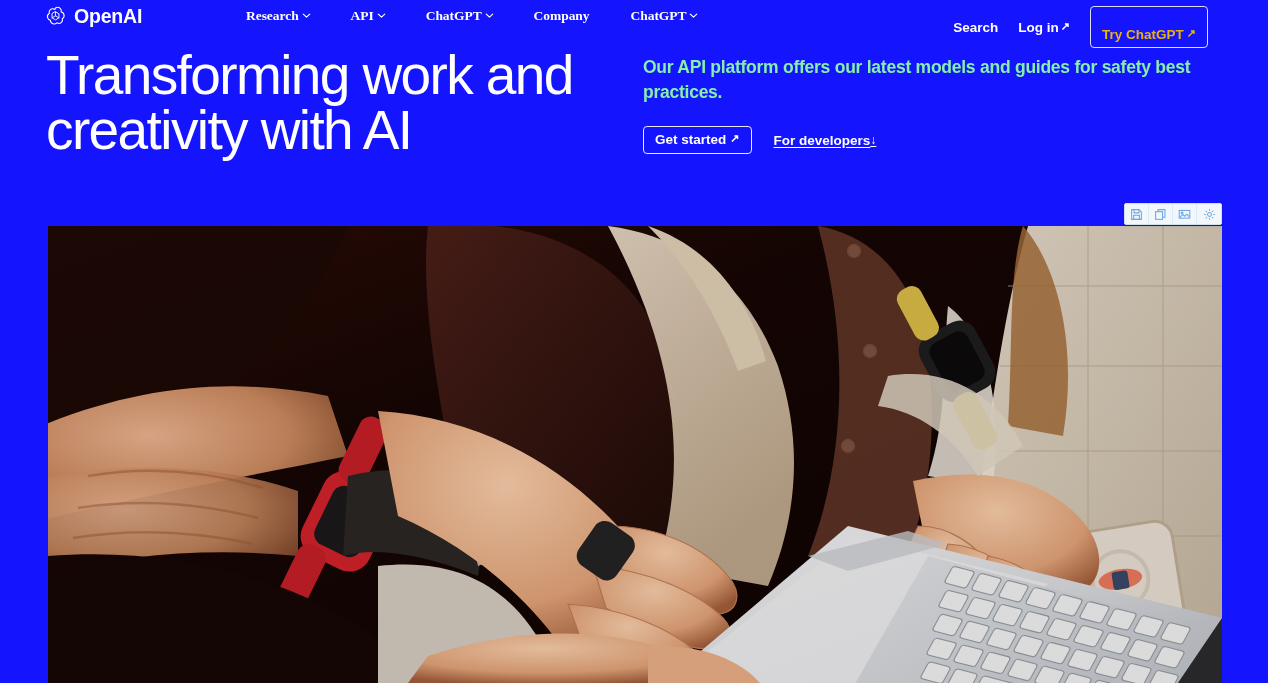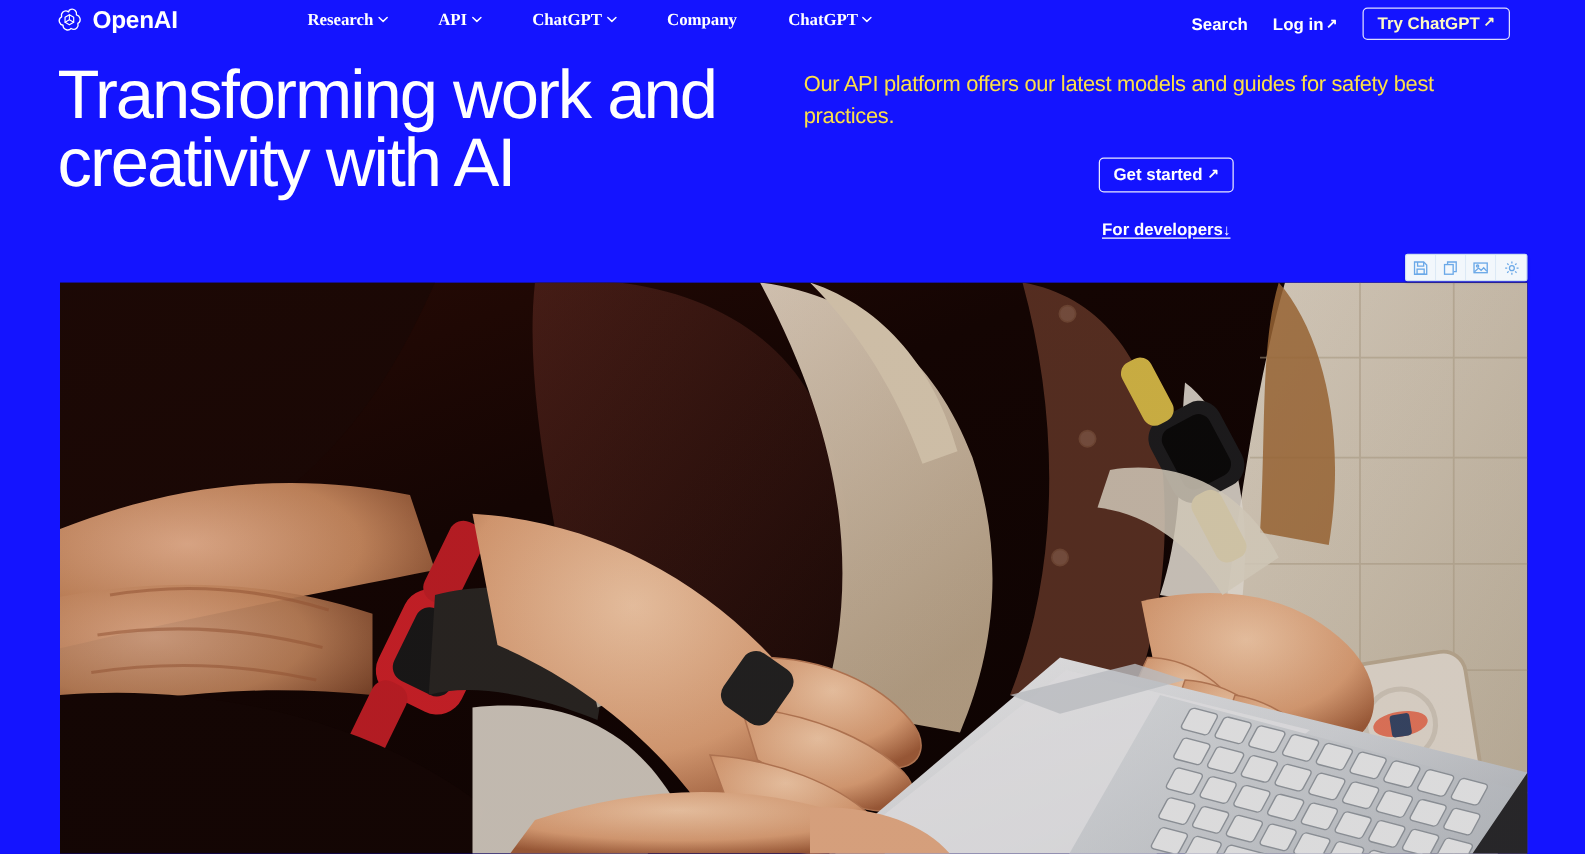--- a/index.html
+++ b/index.html
@@ -44,41 +44,41 @@
     position:absolute; right:44px; top:6px;
     display:flex; align-items:center; gap:20px;margin-left:46px;
   }
   .nav-link {
     color:#fff; font-size:13.5px; font-weight:700; text-decoration:none;
     white-space:nowrap; display:inline-flex; align-items:center; gap:2px; cursor:pointer;
   }
   .arrow-ne { font-size:11px; display:inline-block; transform:translateY(-1px); }
   .btn-outline {
     border:1px solid rgba(255,255,255,0.85); border-radius:4px;
-    padding:4px 11px 5px; color:#fef9c3; font-size:13.5px; font-weight:700;
+    padding:20px 11px 5px; color:#eab308; font-size:13.5px; font-weight:700;
     text-decoration:none; white-space:nowrap;
     display:inline-flex; align-items:center; gap:3px; cursor:pointer; background:transparent;
   }
 
   
   .hero { position:absolute; top:44px; left:0; width:1268px; height:160px; }
   .hero-title {
     position:absolute; left:46px; top:4px;
     width:600px;
     color:#fff;
     font-size:55px; line-height:55px;
     font-weight:400; letter-spacing:-1.6px;
     white-space:pre-line;
   }
   .hero-right { position:absolute; left:643px; top:11px; width:580px; }
   .hero-desc {
-    color:#fde047; font-size:17.5px; line-height:24.5px;
-    font-weight:400; letter-spacing:-0.25px; max-width:570px;
-  }
-  .hero-actions { display:flex; align-items:center; gap:22px; margin-top:22px;flex-direction:column; }
+    color:#86efac; font-size:17.5px; line-height:24.5px;
+    font-weight:700; letter-spacing:-0.25px; max-width:570px;
+  }
+  .hero-actions { display:flex; align-items:center; gap:22px; margin-top:22px; }
   .btn-get {
     border:1px solid rgba(255,255,255,0.9); border-radius:4px;
     padding:5px 11px 6px; color:#fff; font-size:13.5px; font-weight:700;
     text-decoration:none; display:inline-flex; align-items:center; gap:4px;
     background:transparent; cursor:pointer; white-space:nowrap;
   }
   .link-dev {
     color:#fff; font-size:13.5px; font-weight:700; text-decoration:underline;
     text-underline-offset:2px; display:inline-flex; align-items:center; gap:0;
     cursor:pointer; white-space:nowrap;

